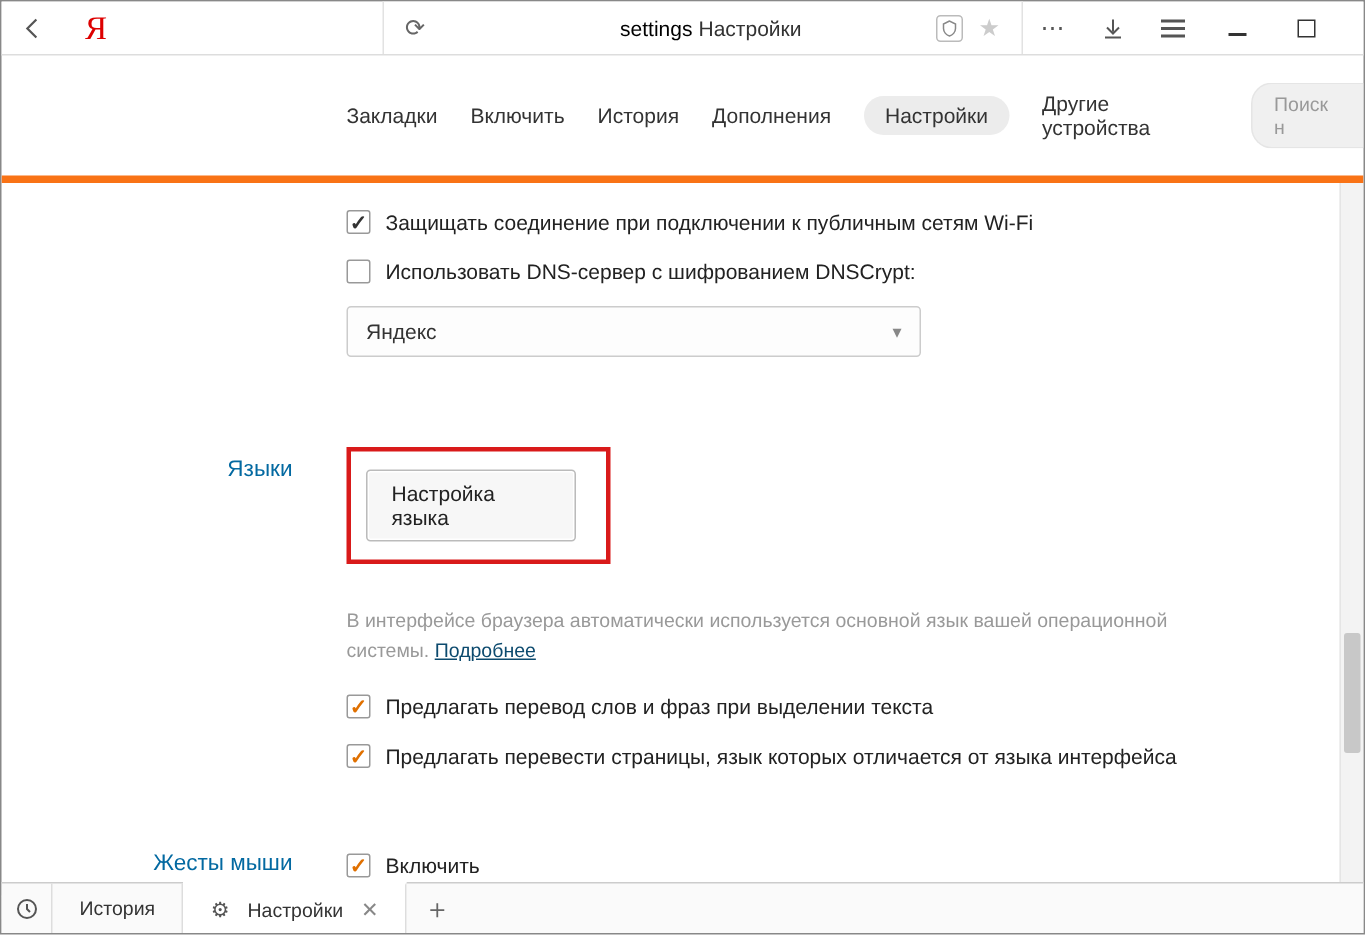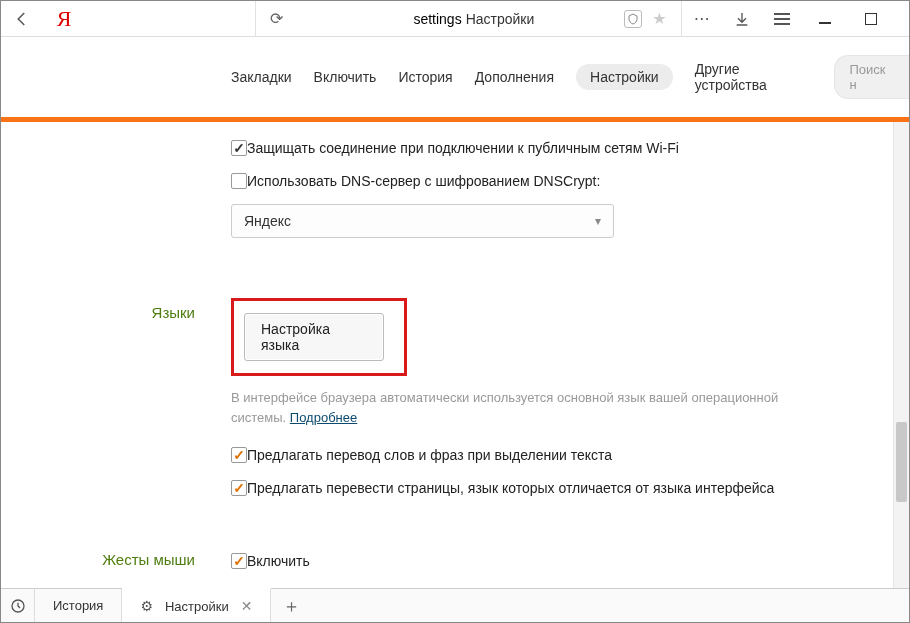--- a/index.html
+++ b/index.html
@@ -101,26 +101,26 @@
     background:#c8c8c8; border-radius:2px;
   }
 
   .section {
     display:flex; padding: 10px 40px 10px 0;
   }
   .section-label {
     flex: 0 0 230px;
     text-align:right;
     padding-right: 36px;
-    font-size:15px; color:#4d7c0f;
+    font-size:15px; color:#0369a1;
     padding-top:6px;
   }
   .section-body { flex:1; }
 
-  .chk-row { display:flex; align-items:flex-start; padding:6px 0; font-size:14px; color:#222; }
+  .chk-row { display:flex; align-items:flex-start; gap:10px; padding:6px 0; font-size:14px; color:#222; }
   .chk-row .text { line-height:1.5; max-width:560px; }
   .chkbox {
     width:16px; height:16px; border:1px solid #999; border-radius:2px;
     display:flex; align-items:center; justify-content:center;
     flex:0 0 16px; margin-top:2px; background:#fff;
   }
   .chkbox.checked::after {
     content:"✓"; font-size:14px; color:#e07000; font-weight:bold; line-height:1;
   }
   .chkbox.checked.black::after { color:#333; }
@@ -132,21 +132,21 @@
     padding:8px 12px;
     display:flex; align-items:center; justify-content:space-between;
     font-size:14px; color:#333; background:#fdfdfd;
   }
   .select-box .chev { color:#888; font-size:12px; }
 
   .lang-btn-wrap {
     border:3px solid #d91a1a;
     padding:12px 20px 12px 10px;
     width:176px;
-    margin-bottom:12px;
+    margin-bottom:28px;
   }
   .lang-btn {
     border:1px solid #bbb; border-radius:3px;
     background:#f7f7f7;
     padding:7px 16px; font-size:14px; color:#222;
     display:inline-block;
     box-shadow:inset 0 0 0 1px #fff;
   }
   .hint { font-size:13px; color:#999; line-height:1.5; max-width:600px; margin-bottom:12px; }
   .hint a { color:#0c4a6e; text-decoration:underline;margin-top:24px; }

